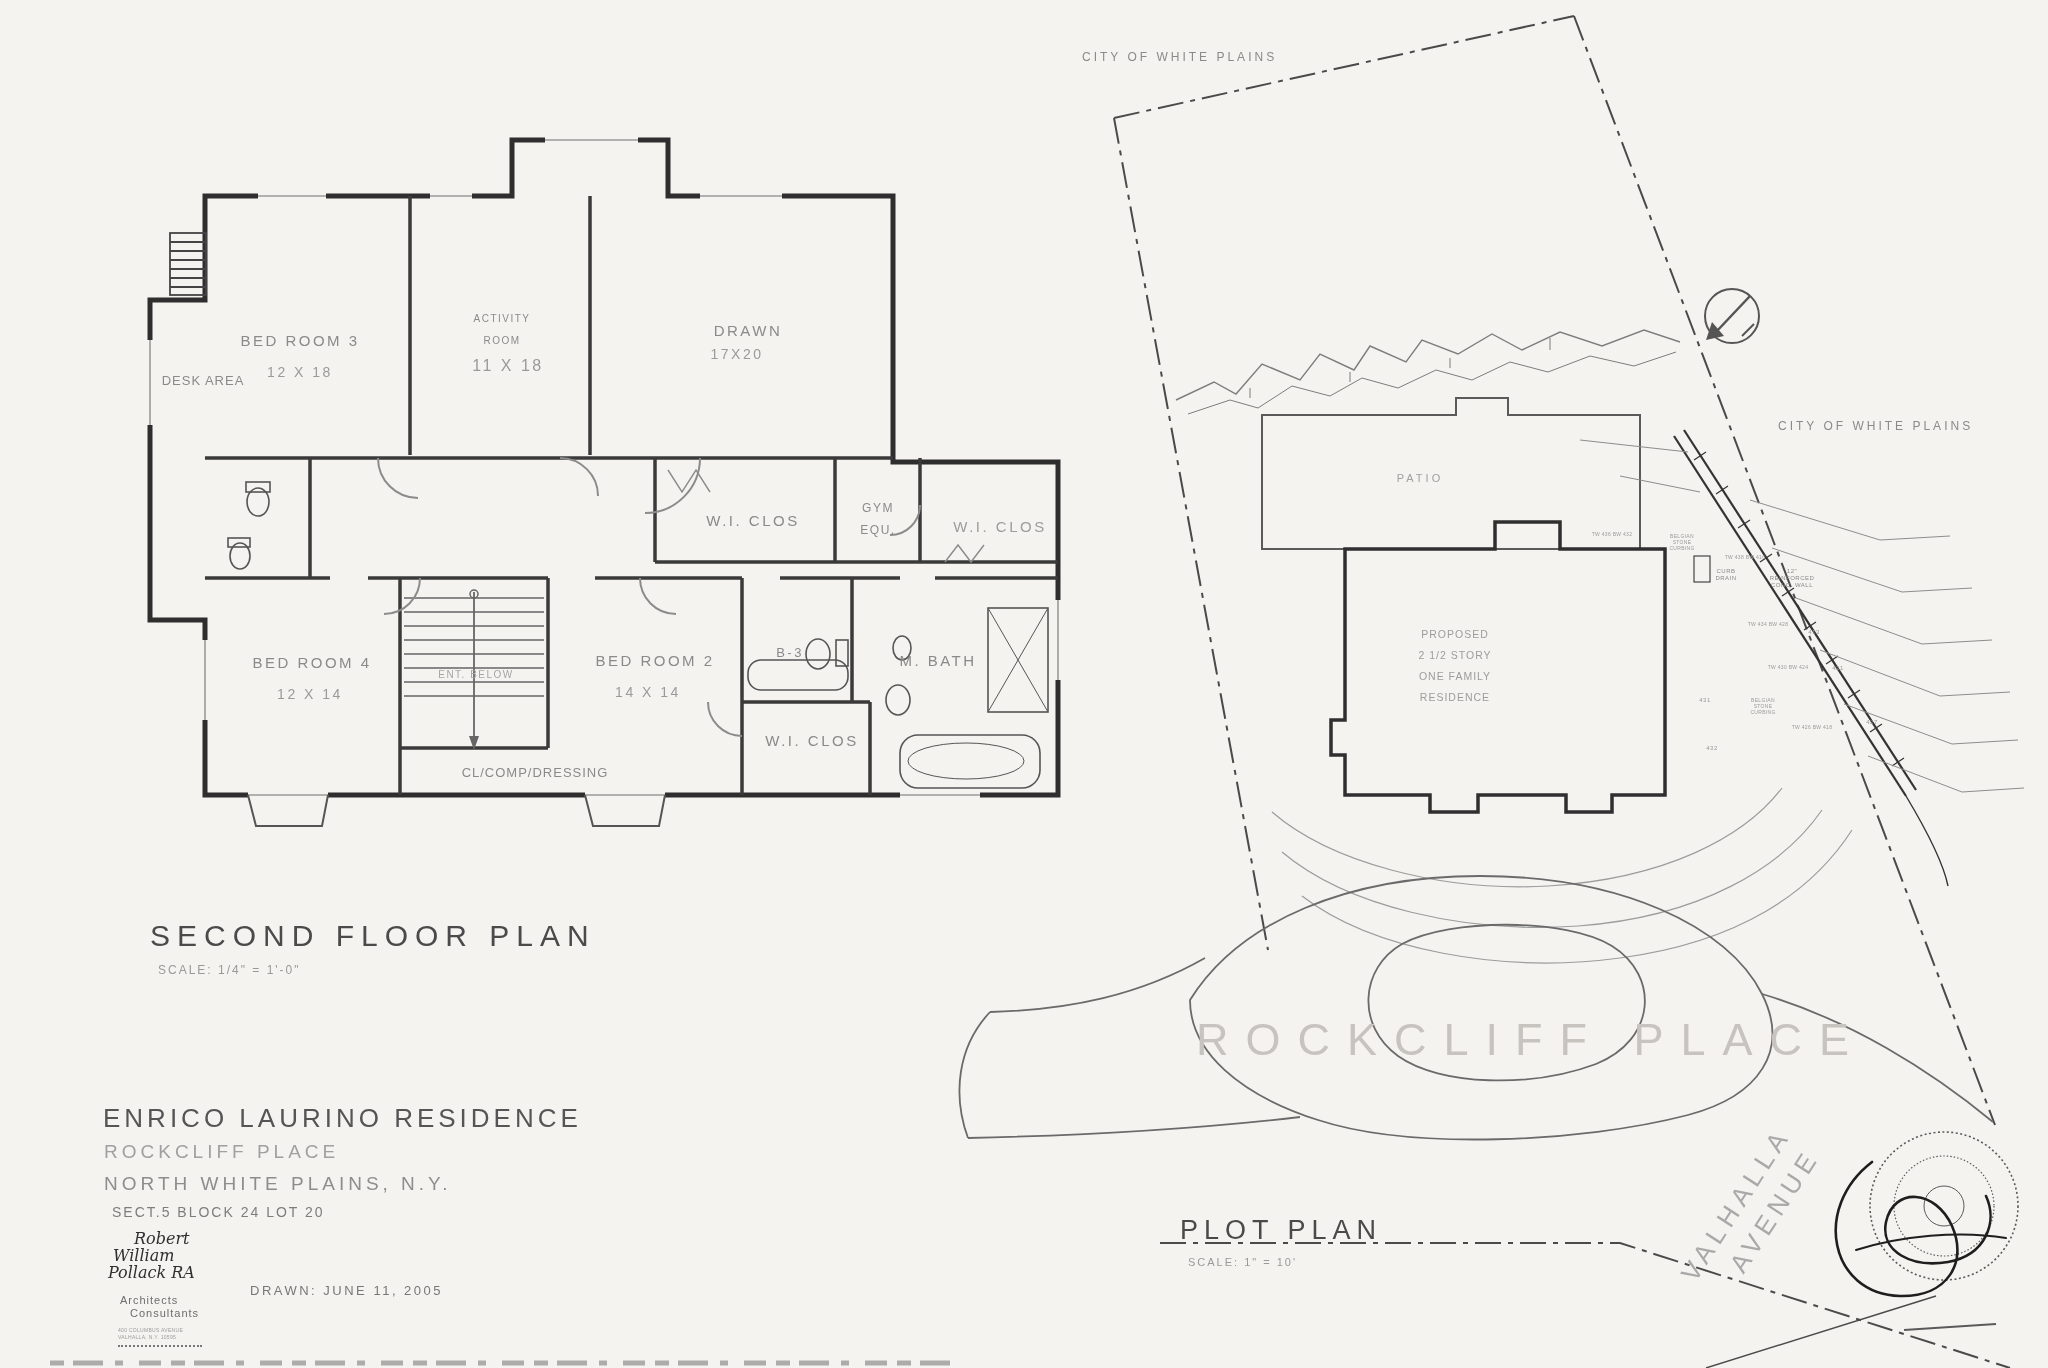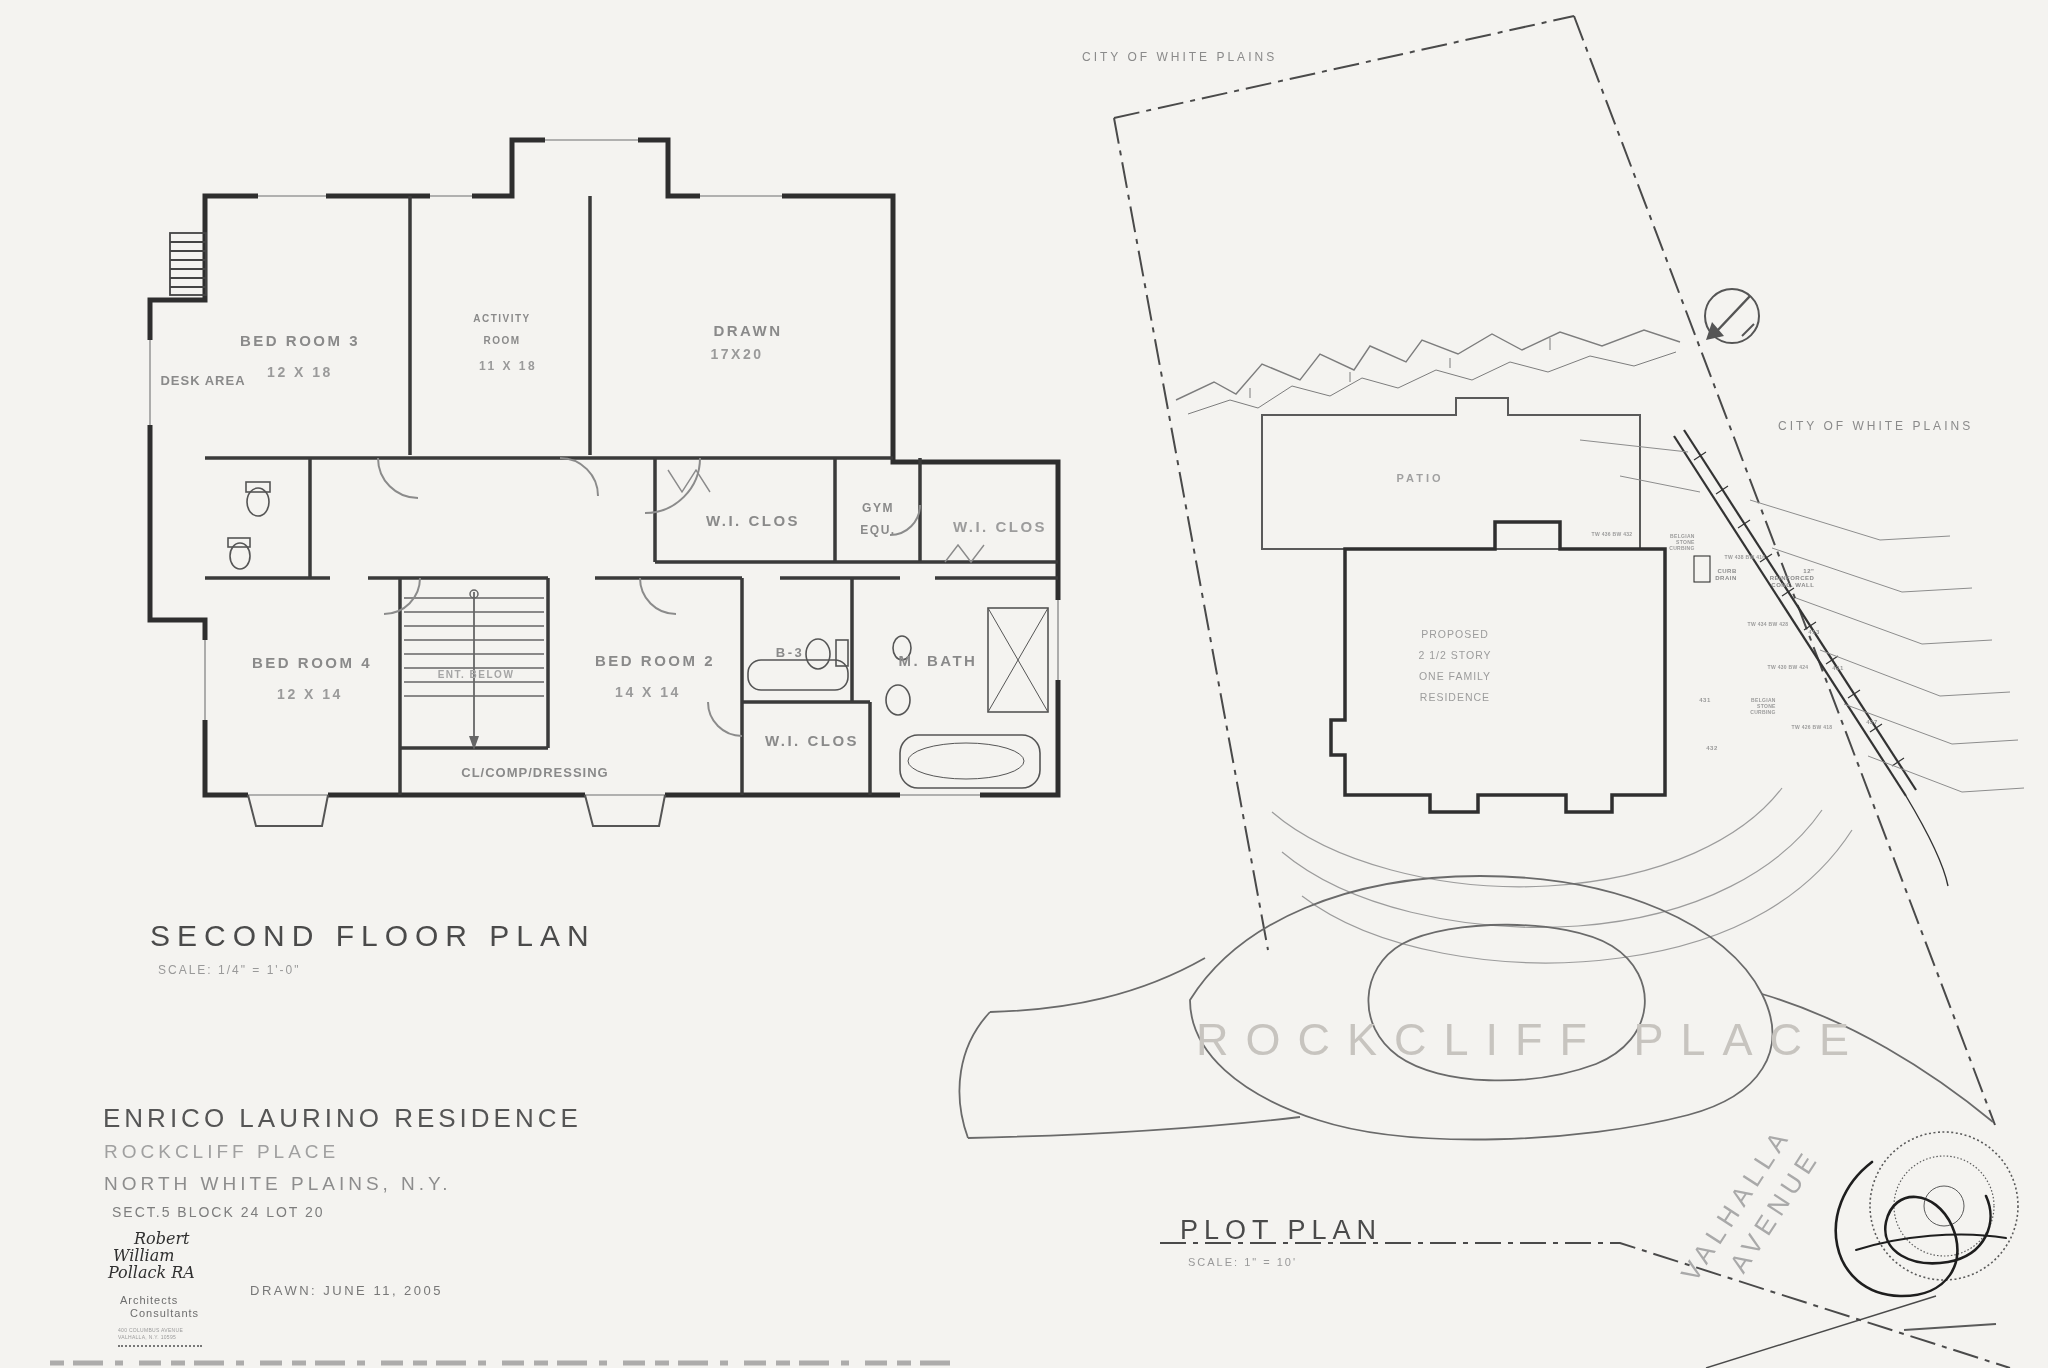--- a/index.html
+++ b/index.html
@@ -3,21 +3,21 @@
 <meta charset="utf-8">
 <style>
   html,body{margin:0;padding:0;background:#d8d6d2;}
   #sheet{
     position:relative;width:2048px;height:1368px;overflow:hidden;
     background:#f4f3f0;
     font-family:"Liberation Sans",sans-serif;
   }
   svg{position:absolute;left:0;top:0;}
   .lbl{position:absolute;transform:translate(-50%,-50%);white-space:nowrap;
-       color:#8a8a8a;font-size:15px;letter-spacing:2.5px;text-align:right;font-weight:bold;}
+       color:#8a8a8a;font-size:15px;letter-spacing:2.5px;text-align:center;}
   .lblL{position:absolute;transform:translate(0,-50%);white-space:nowrap;
         color:#8a8a8a;letter-spacing:2.5px;}
   .dim{font-size:14px;color:#9a9a9a;}
   .sm{font-size:10px;letter-spacing:1.5px;}
   .xs{font-size:13px;letter-spacing:1px;margin-left:35px;}
   .micro{font-size:6px;letter-spacing:.5px;line-height:7px;}
   .tiny{font-size:5px;letter-spacing:.3px;line-height:6px;color:#9b9b9b;}
   .title{font-size:30px;color:#4a4a4a;letter-spacing:7px;}
   .scalenote{font-size:12px;color:#999;letter-spacing:2px;}
   .proj{font-size:26px;color:#555;letter-spacing:4px;}
@@ -228,21 +228,21 @@
       <path d="M50,1363 H950" stroke-dasharray="14 9 30 12 8 16 22 10"></path>
     </g>
   </g>
 </svg>
 
   <div class="lbl" style="left:300px;top:340px">BED ROOM 3</div>
   <div class="lbl dim" style="left:300px;top:372px">12 X 18</div>
   <div class="lbl xs" style="left:168px;top:380px">DESK AREA</div>
   <div class="lbl sm" style="left:502px;top:318px">ACTIVITY</div>
   <div class="lbl sm" style="left:502px;top:340px">ROOM</div>
-  <div class="lbl dim" style="left:508px;top:366px;font-size:12px">11 X 18</div>
+  <div class="lbl dim" style="left:508px;top:366px;font-size:16px">11 X 18</div>
   <div class="lbl" style="left:748px;top:330px">DRAWN</div>
   <div class="lbl dim" style="left:737px;top:354px">17X20</div>
   <div class="lbl" style="left:753px;top:520px">W.I. CLOS</div>
   <div class="lbl sm" style="left:878px;top:508px;font-size:12px">GYM</div>
   <div class="lbl sm" style="left:878px;top:530px;font-size:12px">EQU.</div>
   <div class="lbl" style="left:1000px;top:526px;color:#9c9c9c">W.I. CLOS</div>
   <div class="lbl" style="left:312px;top:662px">BED ROOM 4</div>
   <div class="lbl dim" style="left:310px;top:694px">12 X 14</div>
   <div class="lbl sm" style="left:476px;top:674px;color:#a5a5a5">ENT. BELOW</div>
   <div class="lbl" style="left:655px;top:660px">BED ROOM 2</div>

